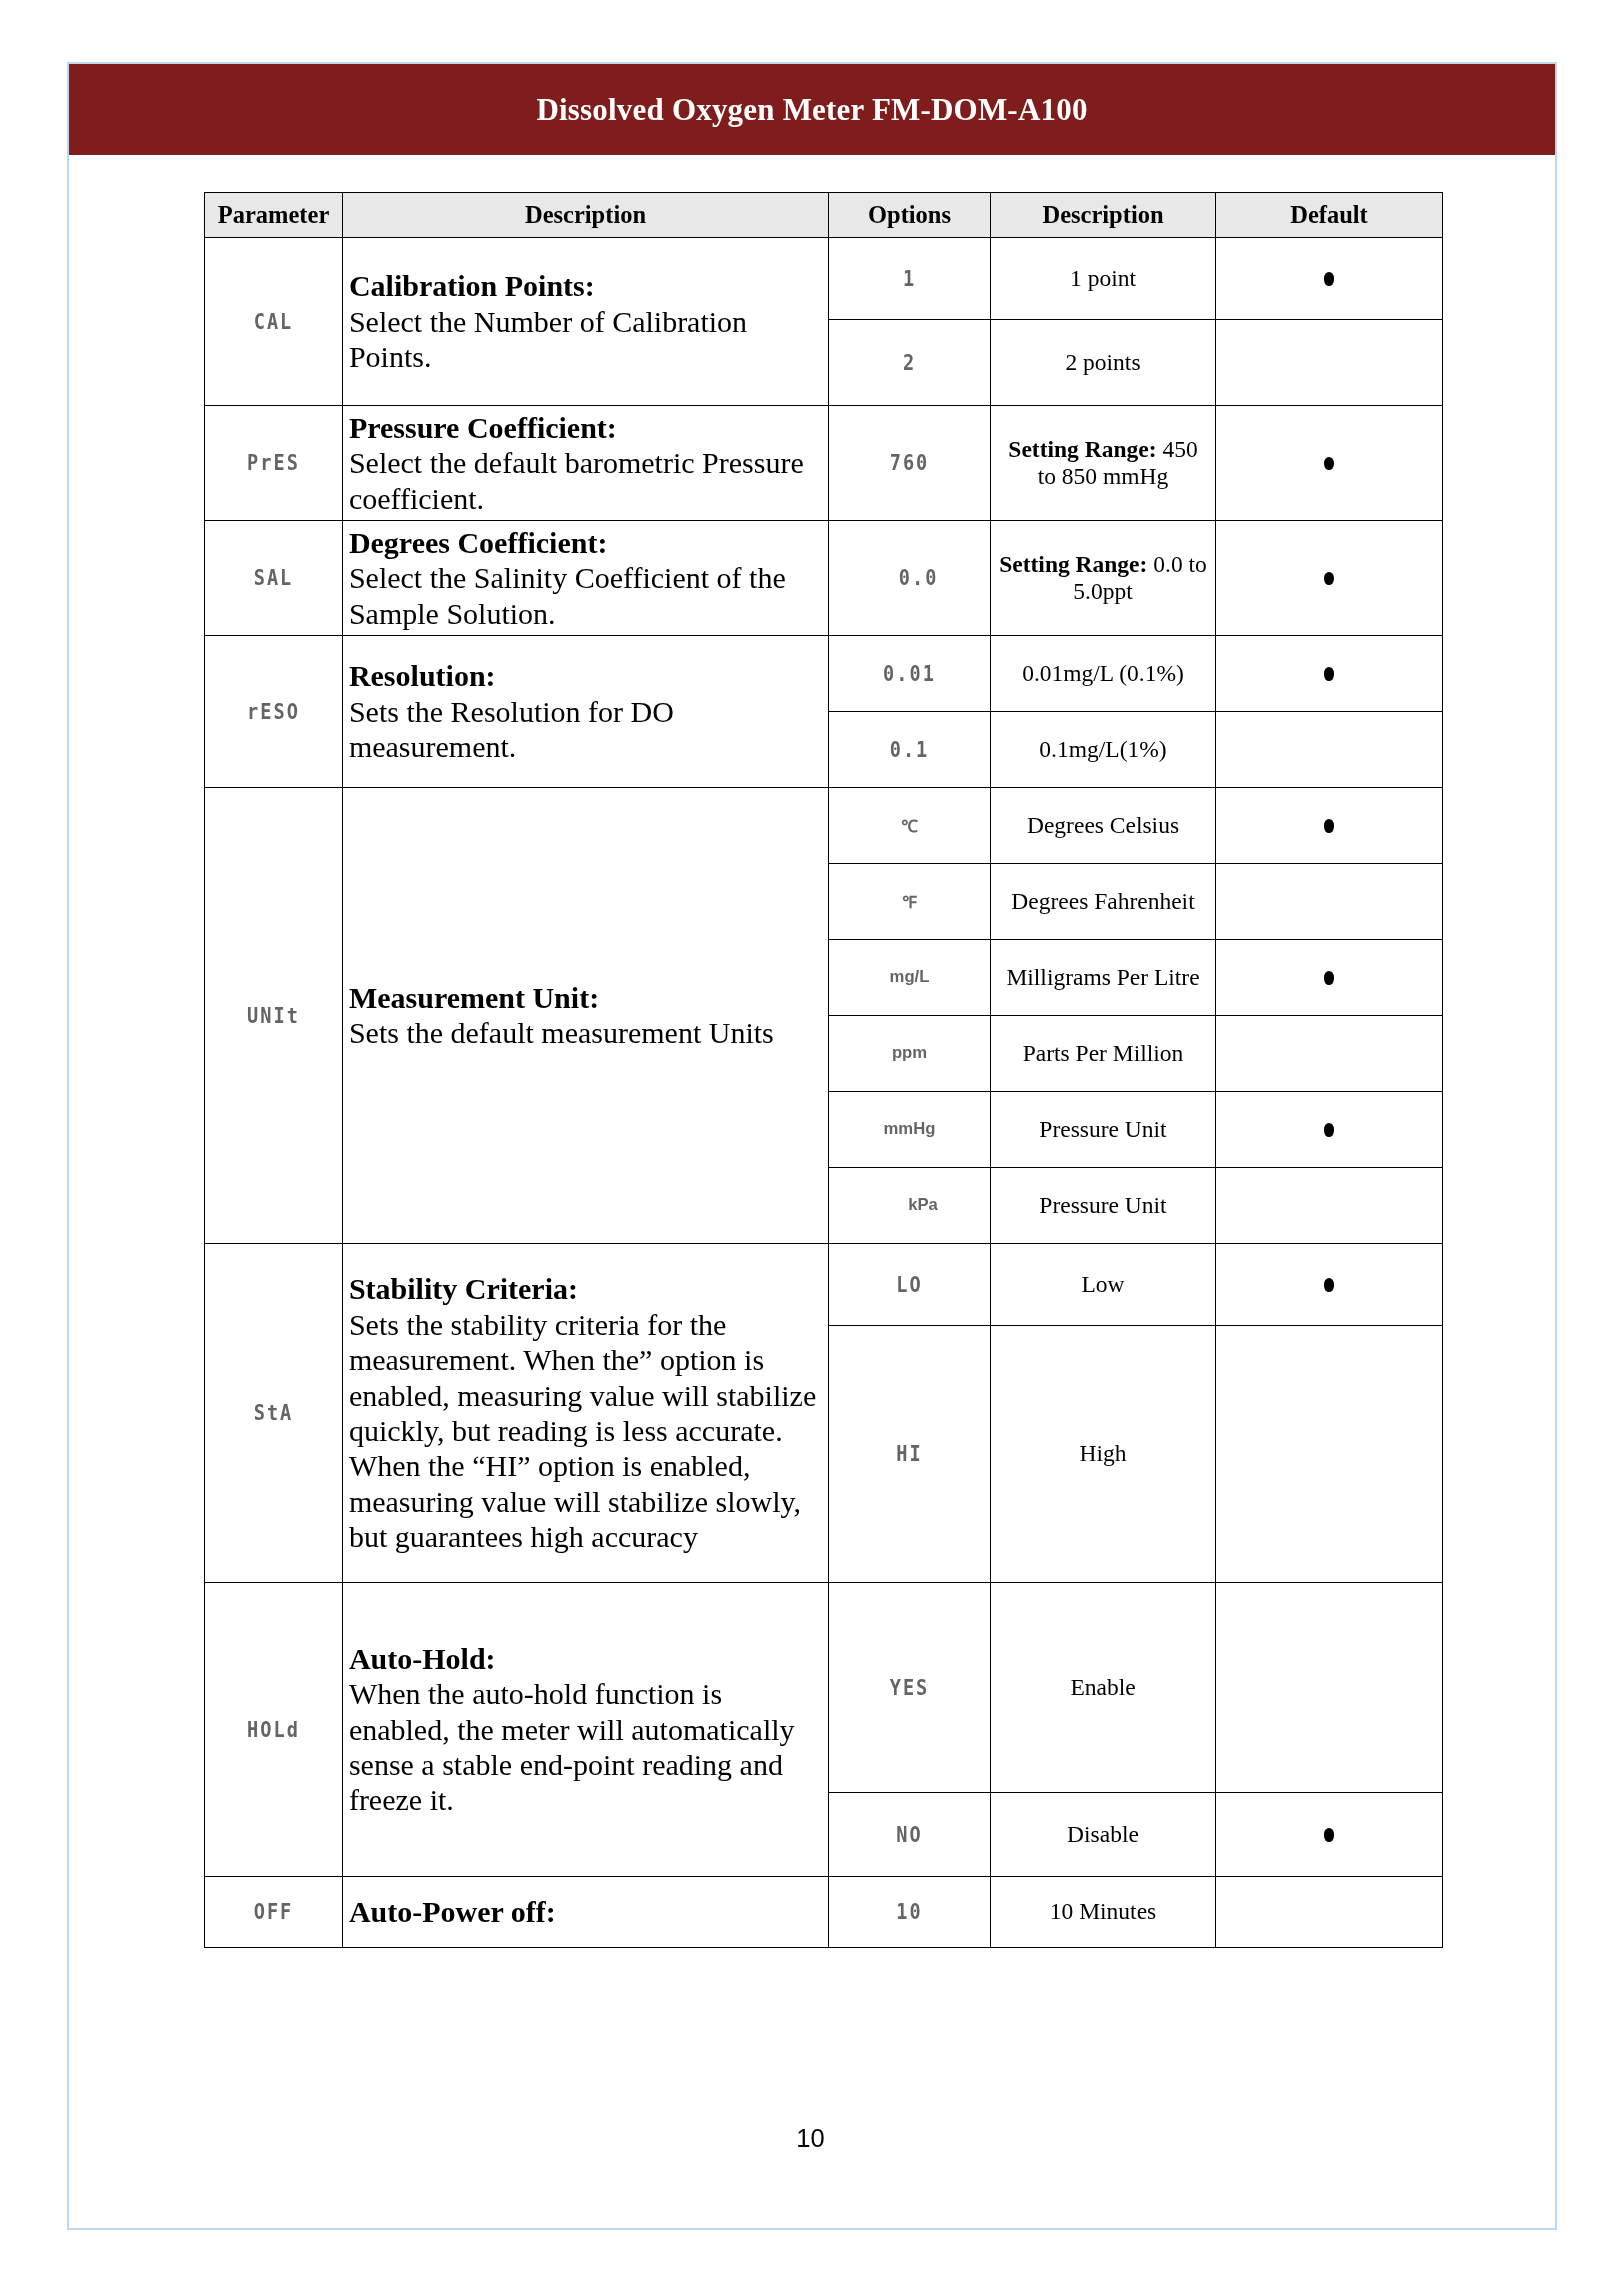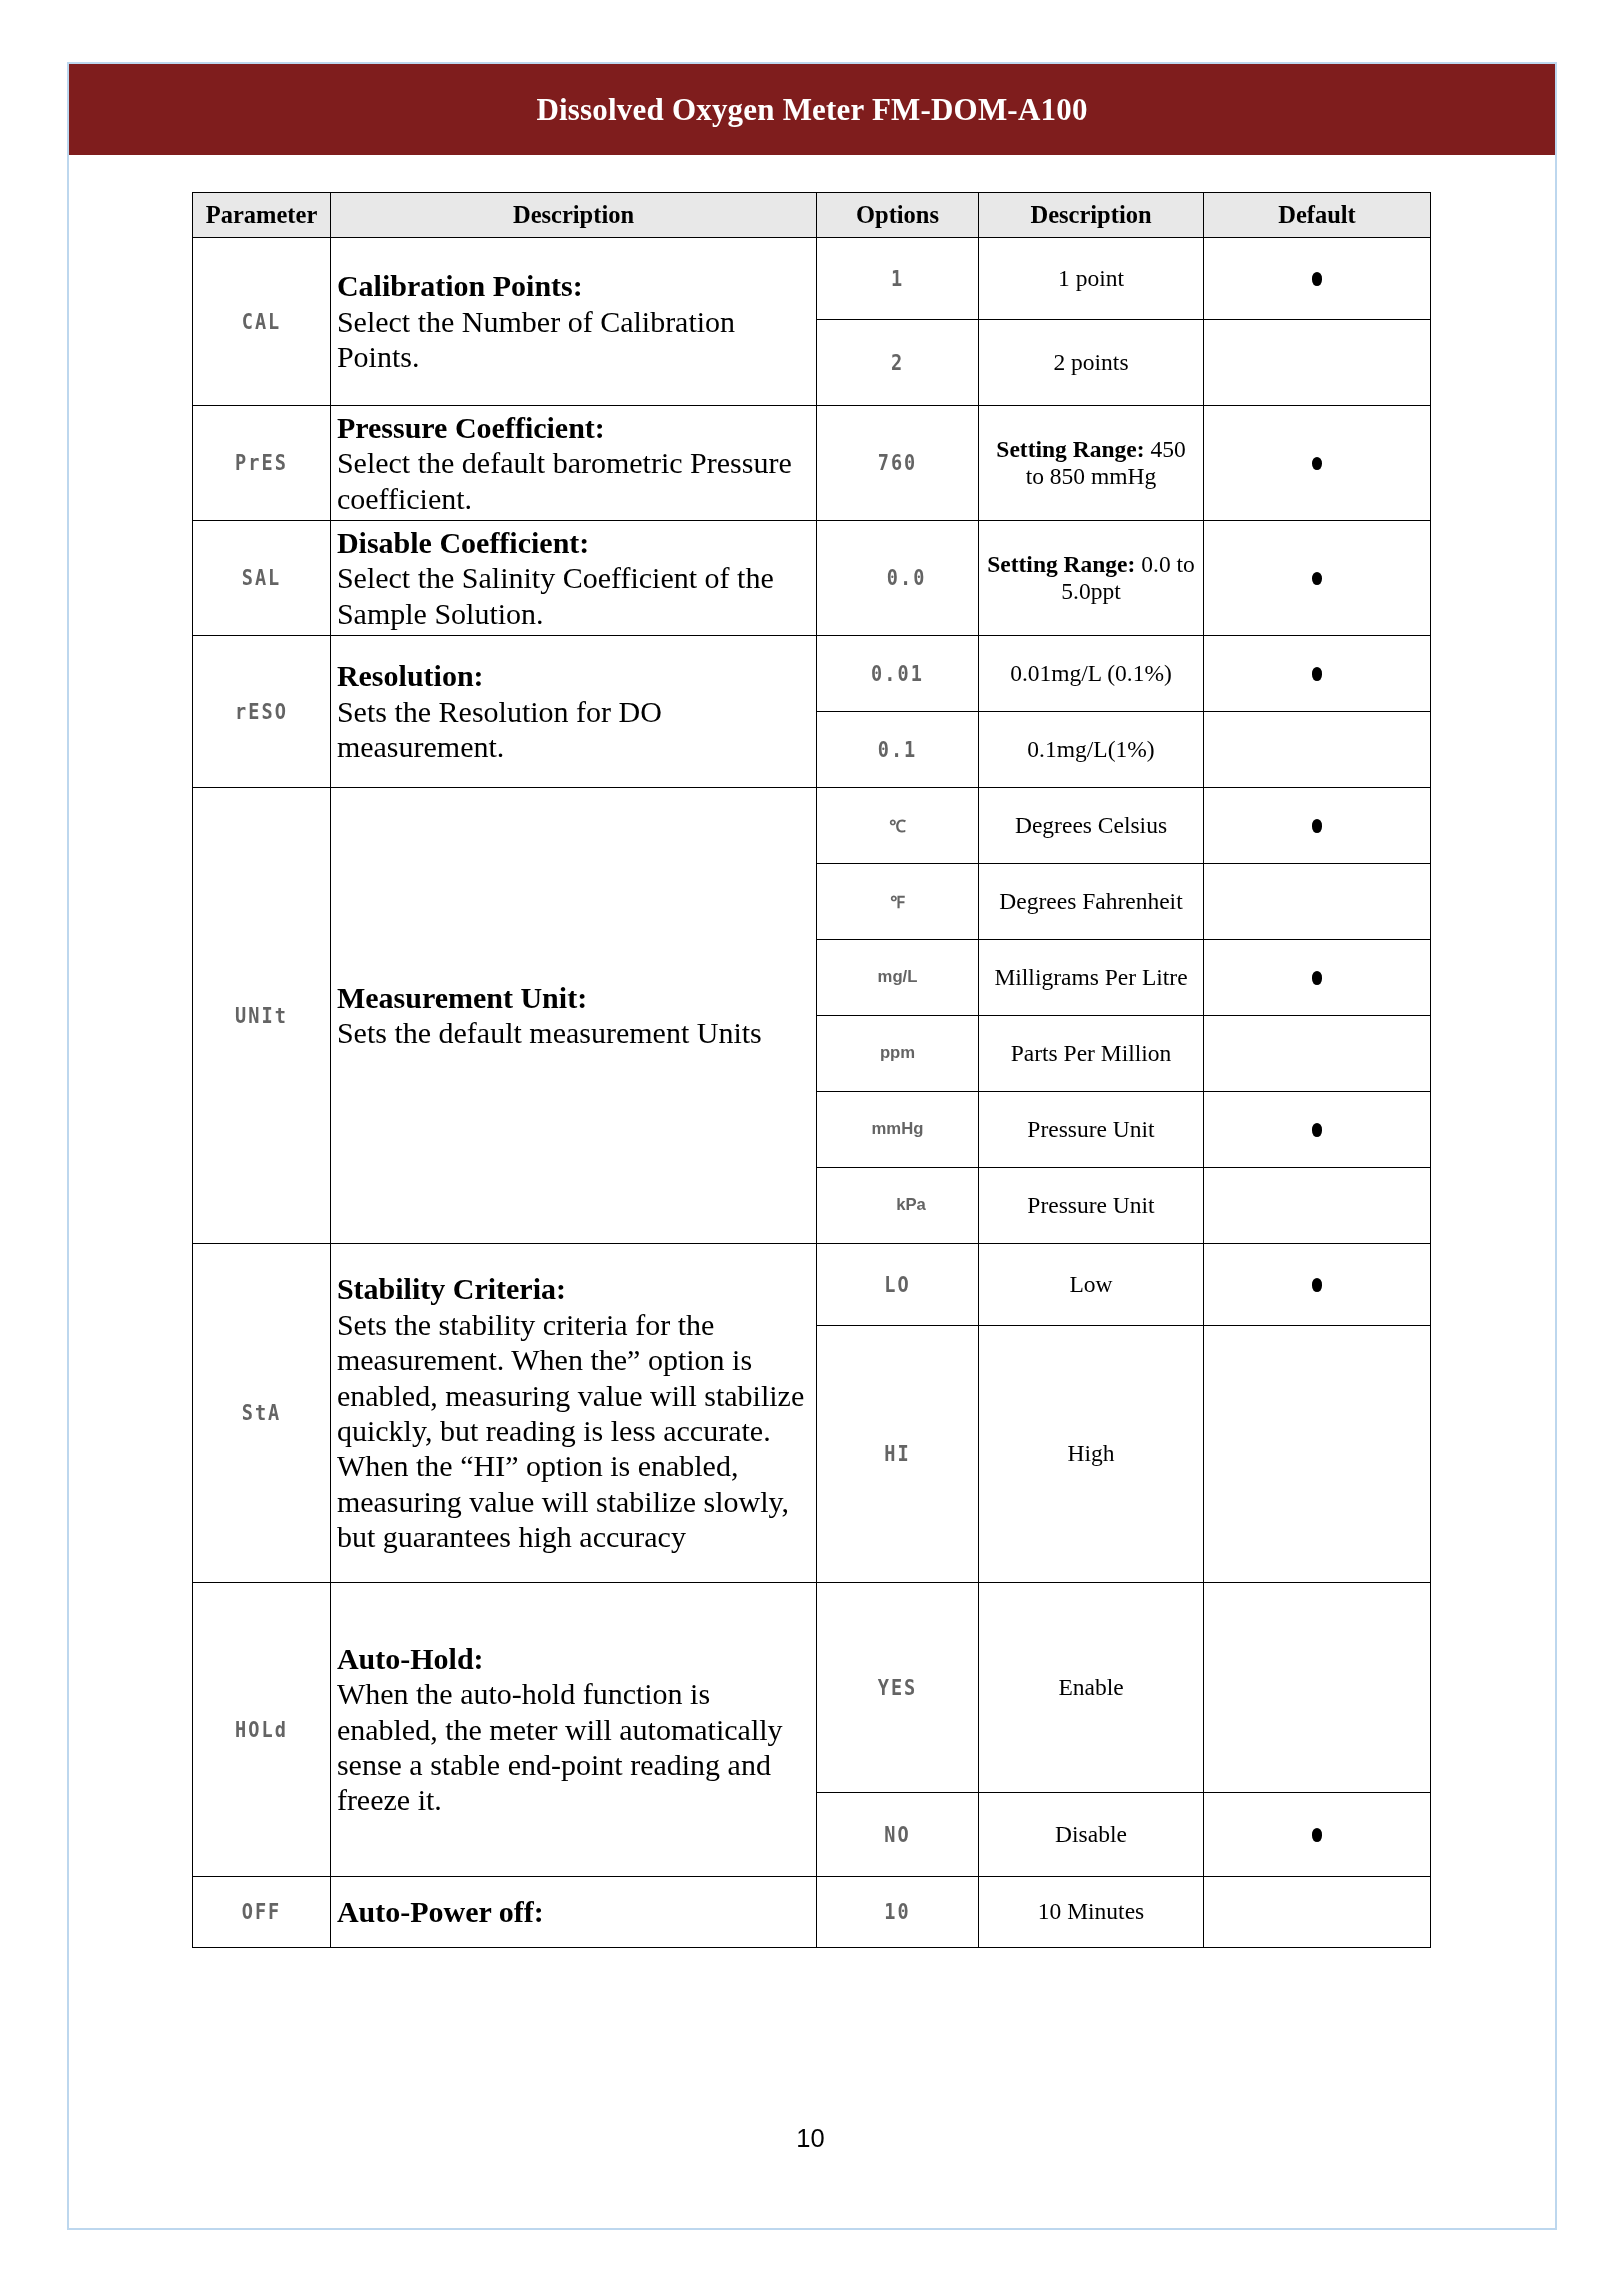--- a/index.html
+++ b/index.html
@@ -41,21 +41,21 @@
     font-family: "Liberation Serif", serif;
     font-weight: bold;
     font-size: 31px;
     color: #ffffff;
     letter-spacing: 0.2px;
     text-align: center;
   }
 
   .content {
     position: absolute;
-    left: 192px;
+    left: 204px;
     top: 192px;
     width: 1138px;
   }
 
   table.spec {
     border-collapse: collapse;
     table-layout: fixed;
     width: 1239px;
     font-family: "Liberation Serif", serif;
   }
@@ -203,21 +203,21 @@
             <span class="lcd">760</span>
           </td>
           <td class="desc2"><b>Setting Range:</b><span> 450 to 850 mmHg</span></td>
           <td class="def"><span class="dot"></span></td>
         </tr>
         <tr>
           <td class="param" rowspan="1">
             <span class="lcd">SAL</span>
           </td>
           <td class="desc" rowspan="1">
-            <span class="desc-title">Disable Coefficient:</span>
+            <span class="desc-title">Degrees Coefficient:</span>
             <span class="desc-body">Select the Salinity Coefficient of the Sample Solution.</span>
           </td>
           <td class="opt" style="height: 94px; padding-left: 24px;">
             <span class="lcd">0.0</span>
           </td>
           <td class="desc2"><b>Setting Range:</b><span> 0.0 to 5.0ppt</span></td>
           <td class="def"><span class="dot"></span></td>
         </tr>
         <tr>
           <td class="param" rowspan="2">

